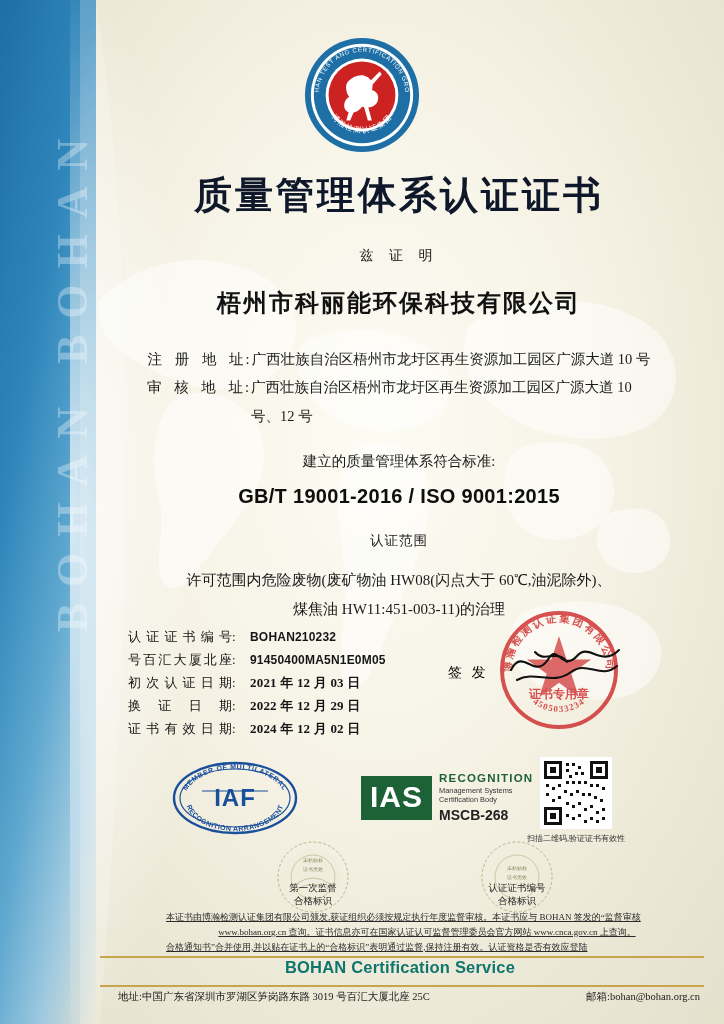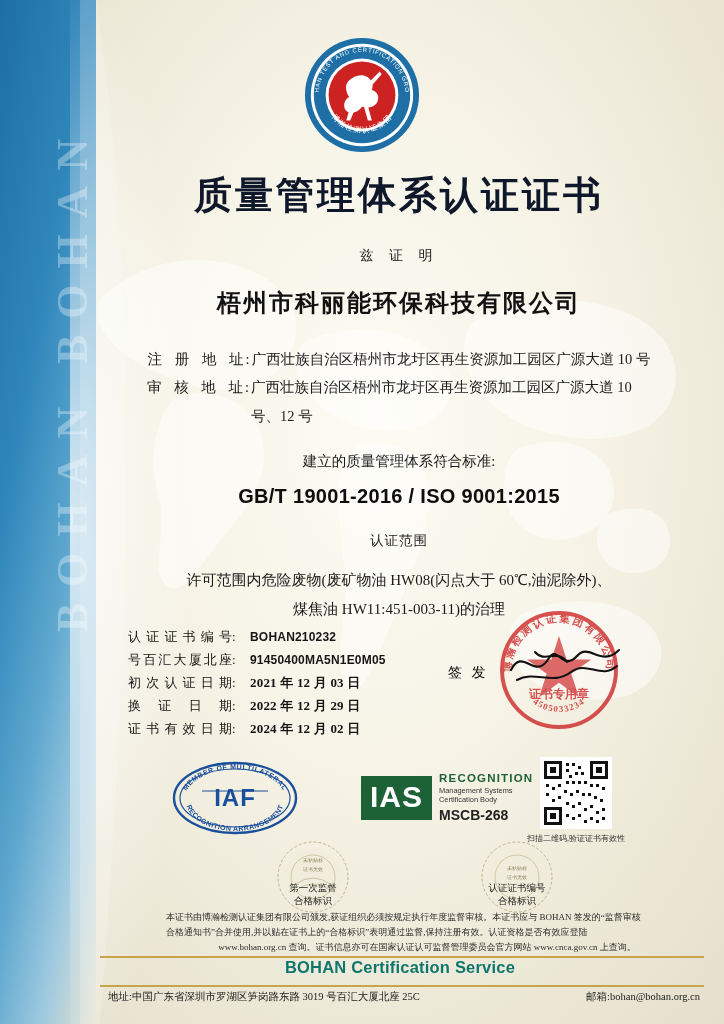--- a/index.html
+++ b/index.html
@@ -311,20 +311,21 @@
   .fineprint {
     position: absolute;
     left: 166px;
     right: 36px;
     top: 910px;
     font-size: 9px;
     line-height: 1.65;
     color: #2b2b2b;
     text-align: justify;
     font-family: "Liberation Serif", serif;
+    text-decoration: underline;
   }
   .fineprint .ln { display: block; }
   .fineprint .center { text-align: center; }
 
   
   .footer-rule {
     position: absolute;
     left: 100px;
     right: 20px;
     top: 956px;
@@ -346,21 +347,21 @@
     top: 958px;
     text-align: center;
     font-size: 16.5px;
     font-weight: 700;
     color: #0f766e;
     font-family: "Liberation Sans", sans-serif;
     letter-spacing: 0.2px;
   }
   .footer-bottom {
     position: absolute;
-    left: 108px;
+    left: 118px;
     right: 24px;
     top: 990px;
     font-size: 10.5px;
     color: #1b1b1b;
     font-family: "Liberation Serif", serif;
     display: flex;
     justify-content: space-between;
   }
   .footer-addr { white-space: nowrap; }
   .footer-mail { white-space: nowrap; }
@@ -629,22 +630,22 @@
       </g>
     </svg>
   </div>
   <div class="seal-cap right">
     <div>认证证书编号</div>
     <div>合格标识</div>
   </div>
 
   <div class="fineprint">
     <span class="ln">本证书由博瀚检测认证集团有限公司颁发,获证组织必须按规定执行年度监督审核。本证书应与 BOHAN 签发的“监督审核</span>
+    <span class="ln center">www.bohan.org.cn 查询。证书信息亦可在国家认证认可监督管理委员会官方网站 www.cnca.gov.cn 上查询。</span>
     <span class="ln">合格通知书”合并使用,并以贴在证书上的“合格标识”表明通过监督,保持注册有效。认证资格是否有效应登陆</span>
-    <span class="ln center">www.bohan.org.cn 查询。证书信息亦可在国家认证认可监督管理委员会官方网站 www.cnca.gov.cn 上查询。</span>
   </div>
 
   <div class="footer-rule"></div>
   <div class="footer-title">BOHAN Certification Service</div>
   <div class="footer-rule2"></div>
   <div class="footer-bottom">
     <span class="footer-addr">
       <span>地址:</span><span>中国广东省深圳市罗湖区笋岗路东路 3019 号百汇大厦北座 25C</span>
     </span>
     <span class="footer-mail">

